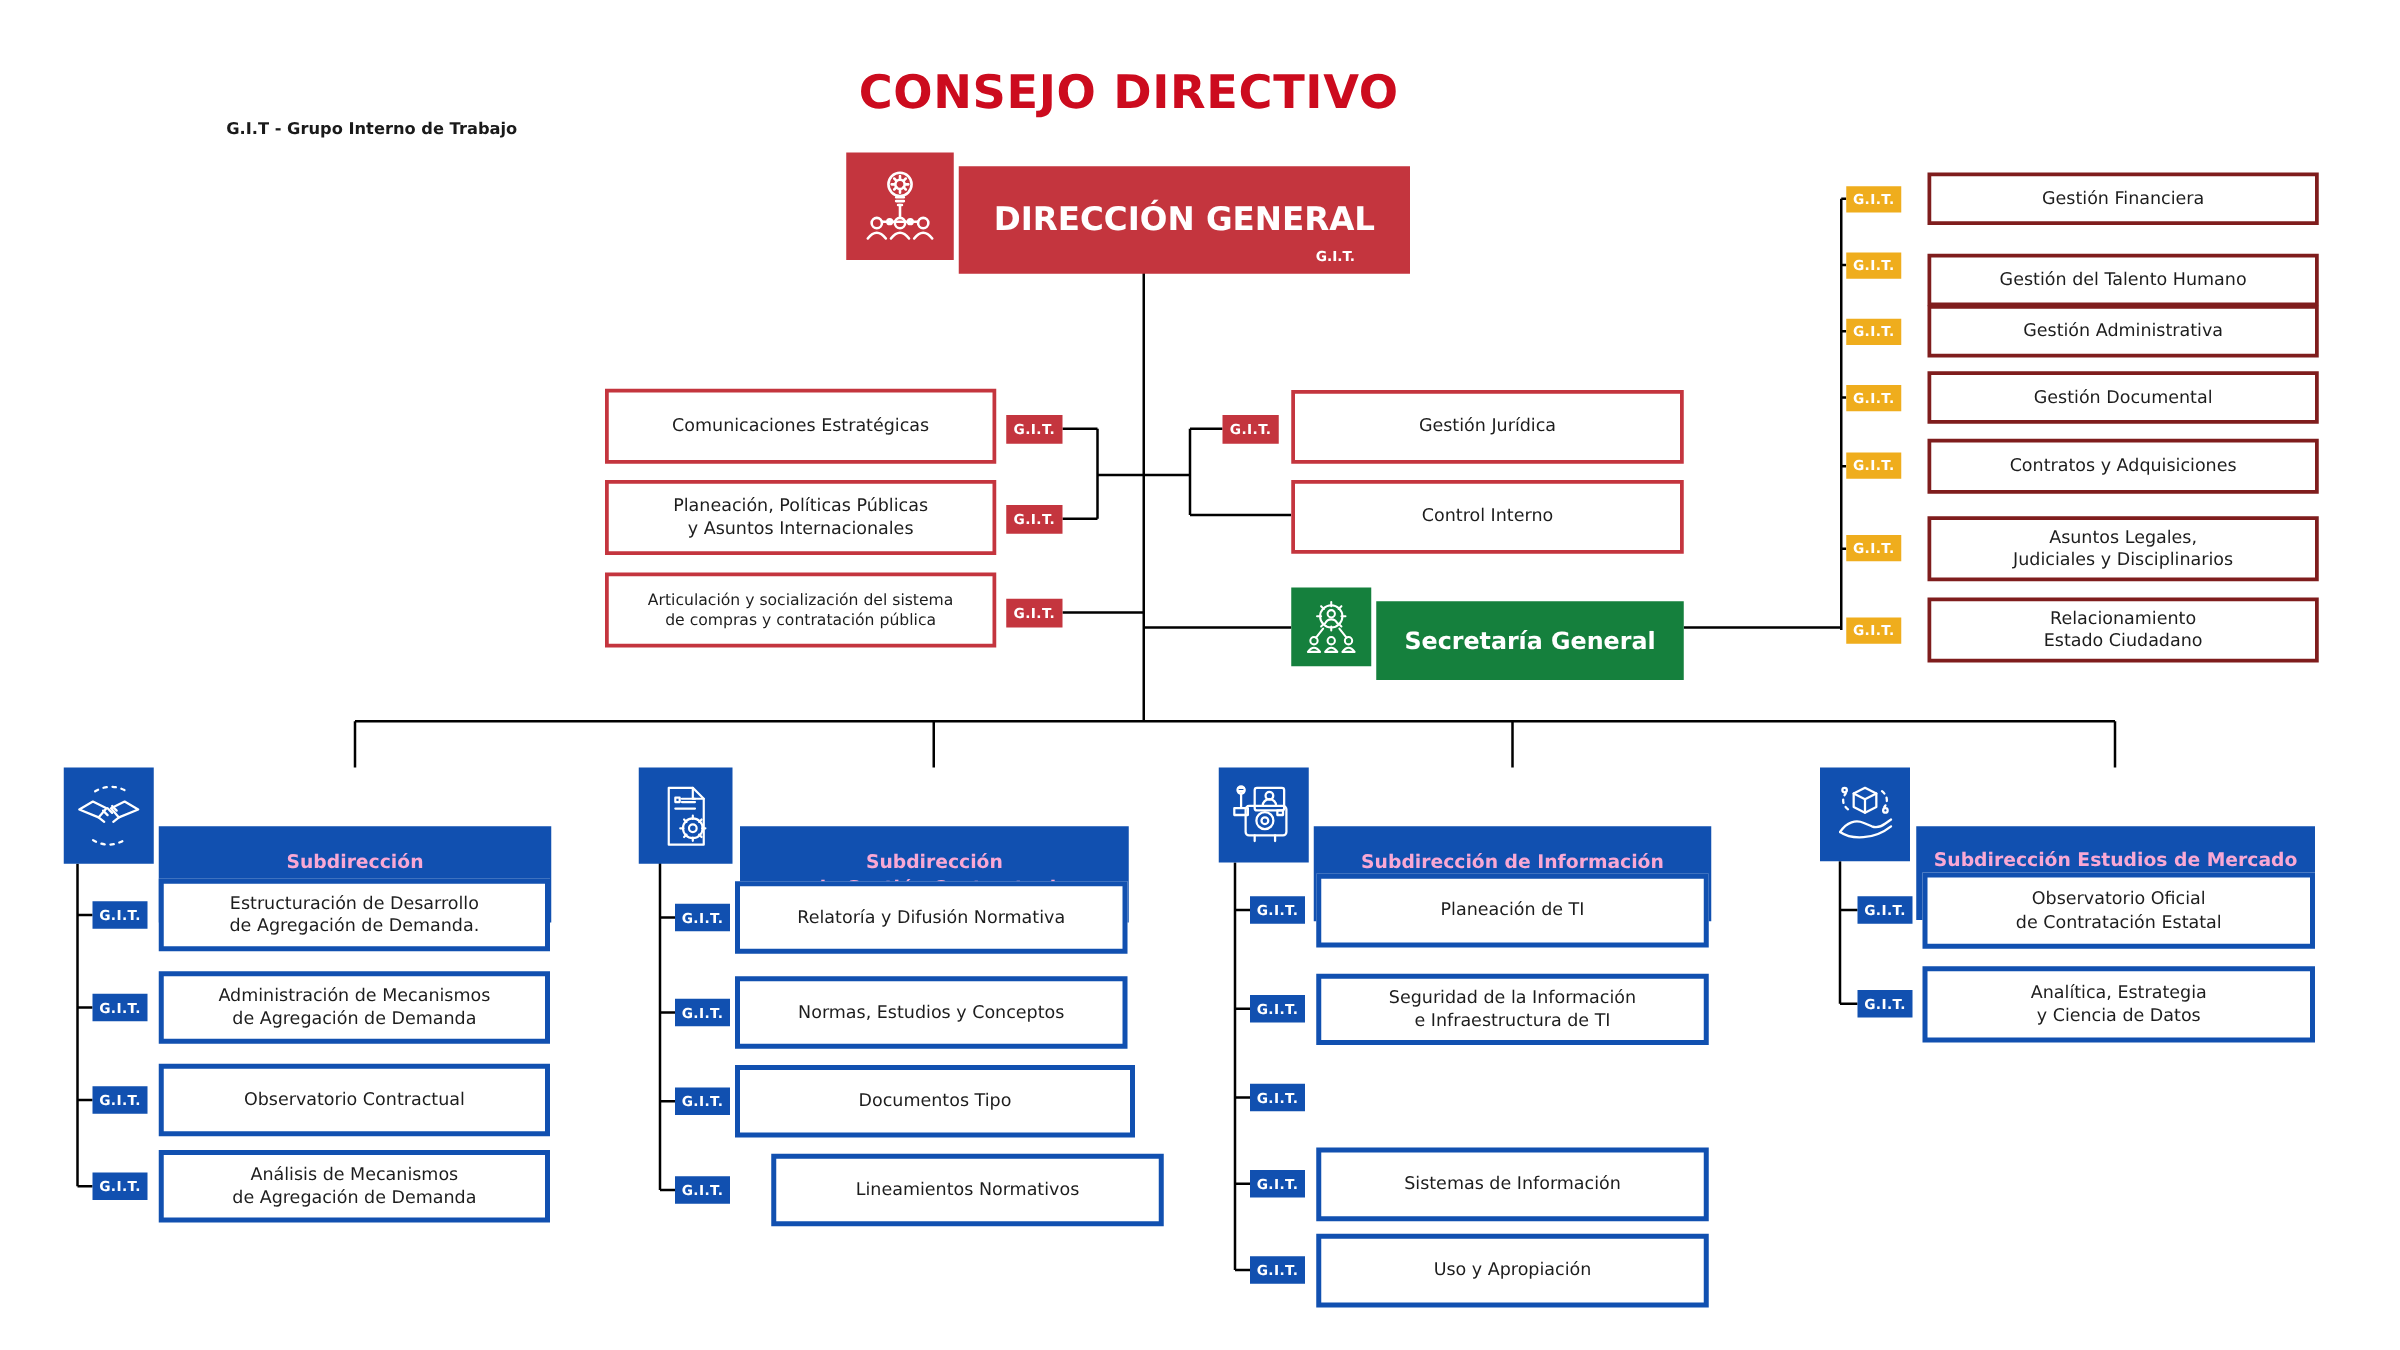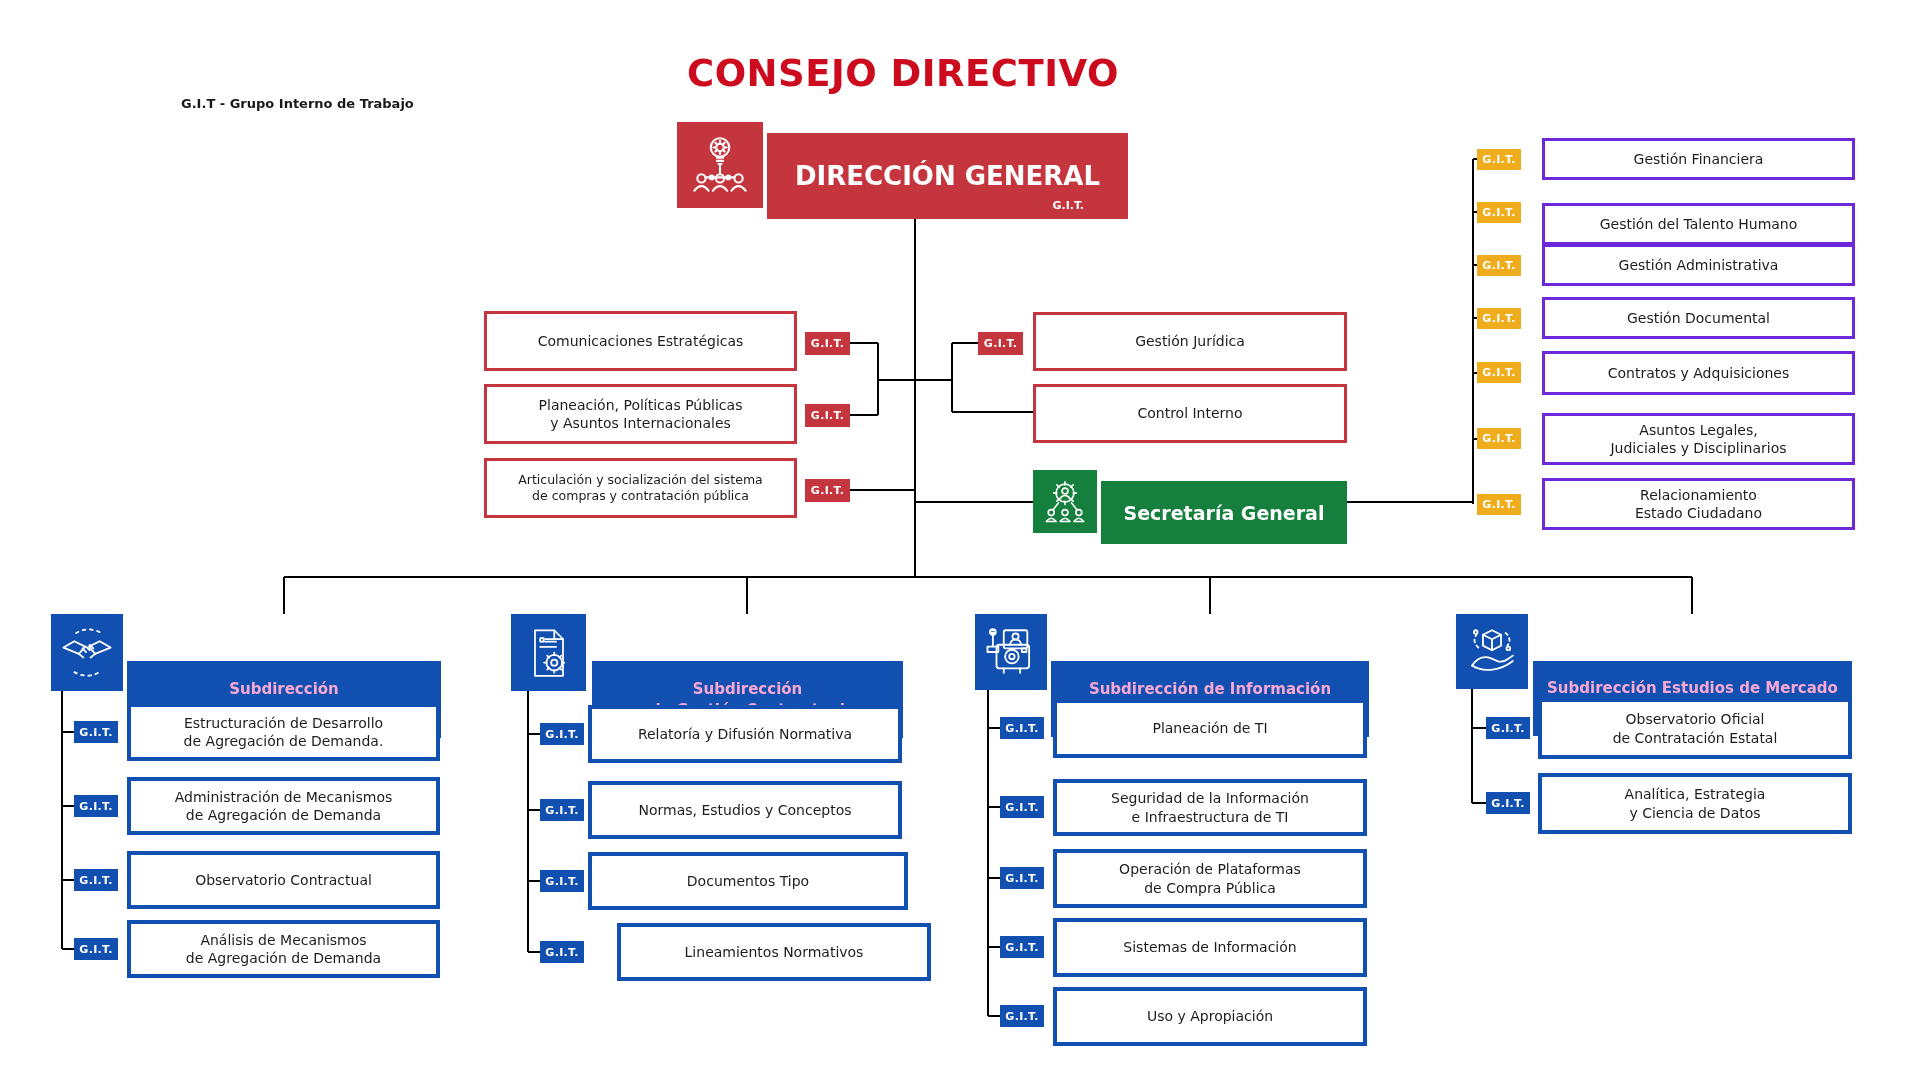--- a/index.html
+++ b/index.html
@@ -10,21 +10,21 @@
   .title{color:#CC0B1E;font-size:37px;font-weight:bold;text-align:center;letter-spacing:.5px;}
   .legend{color:#1a1a1a;font-size:13px;font-weight:bold;}
   .fill-red{background:#C4353E;}
   .fill-gold{background:#15803d;}
   .fill-blue{background:#1150B0;}
   .iconbox{display:flex;align-items:center;justify-content:center;}
   .bigbox{display:flex;align-items:center;justify-content:center;color:#fff;font-weight:bold;text-align:center;margin-top:11px;}
   .obox{background:#fff;display:flex;align-items:center;justify-content:center;text-align:center;
         color:#1d1d1d;white-space:pre-line;line-height:1.3;font-size:14px;}
   .b-red{border:3px solid #C4353E;}
-  .b-gold{border:3px solid #6d28d9;}
+  .b-gold{border:3px solid #7f1d1d;}
   .b-blue{border:4px solid #1150B0;}
   .hdr{background:#1150B0;color:#f9a8d4;font-weight:bold;display:flex;align-items:center;justify-content:center;
        text-align:center;white-space:pre-line;line-height:1.35;font-size:15px;margin-top:47px;}
   .tag{color:#fff;font-weight:bold;font-size:11px;display:flex;align-items:center;justify-content:center;
        width:45px;height:23px;letter-spacing:.3px;}
   .tag.gold{background:#EFAD1D;width:44px;height:21px;}
   .tag.blue{background:#1150B0;width:44px;height:22px;}
   .tag.red{background:#C4353E;}
   .dg-git{position:absolute;right:44px;bottom:7px;font-size:11px;font-weight:bold;color:#fff;}
   .ic{stroke:#fff;fill:none;stroke-width:2;stroke-linecap:round;stroke-linejoin:round;}
@@ -186,22 +186,20 @@
   <div class="abs hdr" style="left:1051px;top:614px;width:318px;height:76px;">Subdirección de Información
 Y Desarrollo Tecnológico</div>
   <div class="abs tag blue" style="left:1000px;top:717px;">G.I.T.</div>
   <div class="abs tag blue" style="left:1000px;top:796px;">G.I.T.</div>
   <div class="abs tag blue" style="left:1000px;top:867px;">G.I.T.</div>
   <div class="abs tag blue" style="left:1000px;top:936px;">G.I.T.</div>
   <div class="abs tag blue" style="left:1000px;top:1005px;">G.I.T.</div>
   <div class="abs obox b-blue" style="left:1053px;top:699px;width:314px;height:59px;">Planeación de TI</div>
   <div class="abs obox b-blue" style="left:1053px;top:779px;width:314px;height:57px;">Seguridad de la Información
 e Infraestructura de TI</div>
-  <div class="abs obox b-blue" style="left:1053px;top:849px;width:314px;height:59px;">Operación de Plataformas
-de Compra Pública</div>
   <div class="abs obox b-blue" style="left:1053px;top:918px;width:314px;height:59px;">Sistemas de Información</div>
   <div class="abs obox b-blue" style="left:1053px;top:987px;width:314px;height:59px;">Uso y Apropiación</div>
 
   <div class="abs iconbox fill-blue" style="left:1456px;top:614px;width:72px;height:75px;">
     <svg class="ic" width="58" height="58" viewBox="0 0 64 64">
       <path d="M32 8 L42 13 V25 L32 30 L22 25 V13 Z"></path>
       <path d="M22 13 L32 18 L42 13 M32 18 V30"></path>
       <path d="M17 27 A17 12 0 0 1 15 13" stroke-dasharray="3 4"></path>
       <path d="M47 11 A17 12 0 0 1 49 25" stroke-dasharray="3 4"></path>
       <circle cx="14" cy="10" r="2"></circle>

